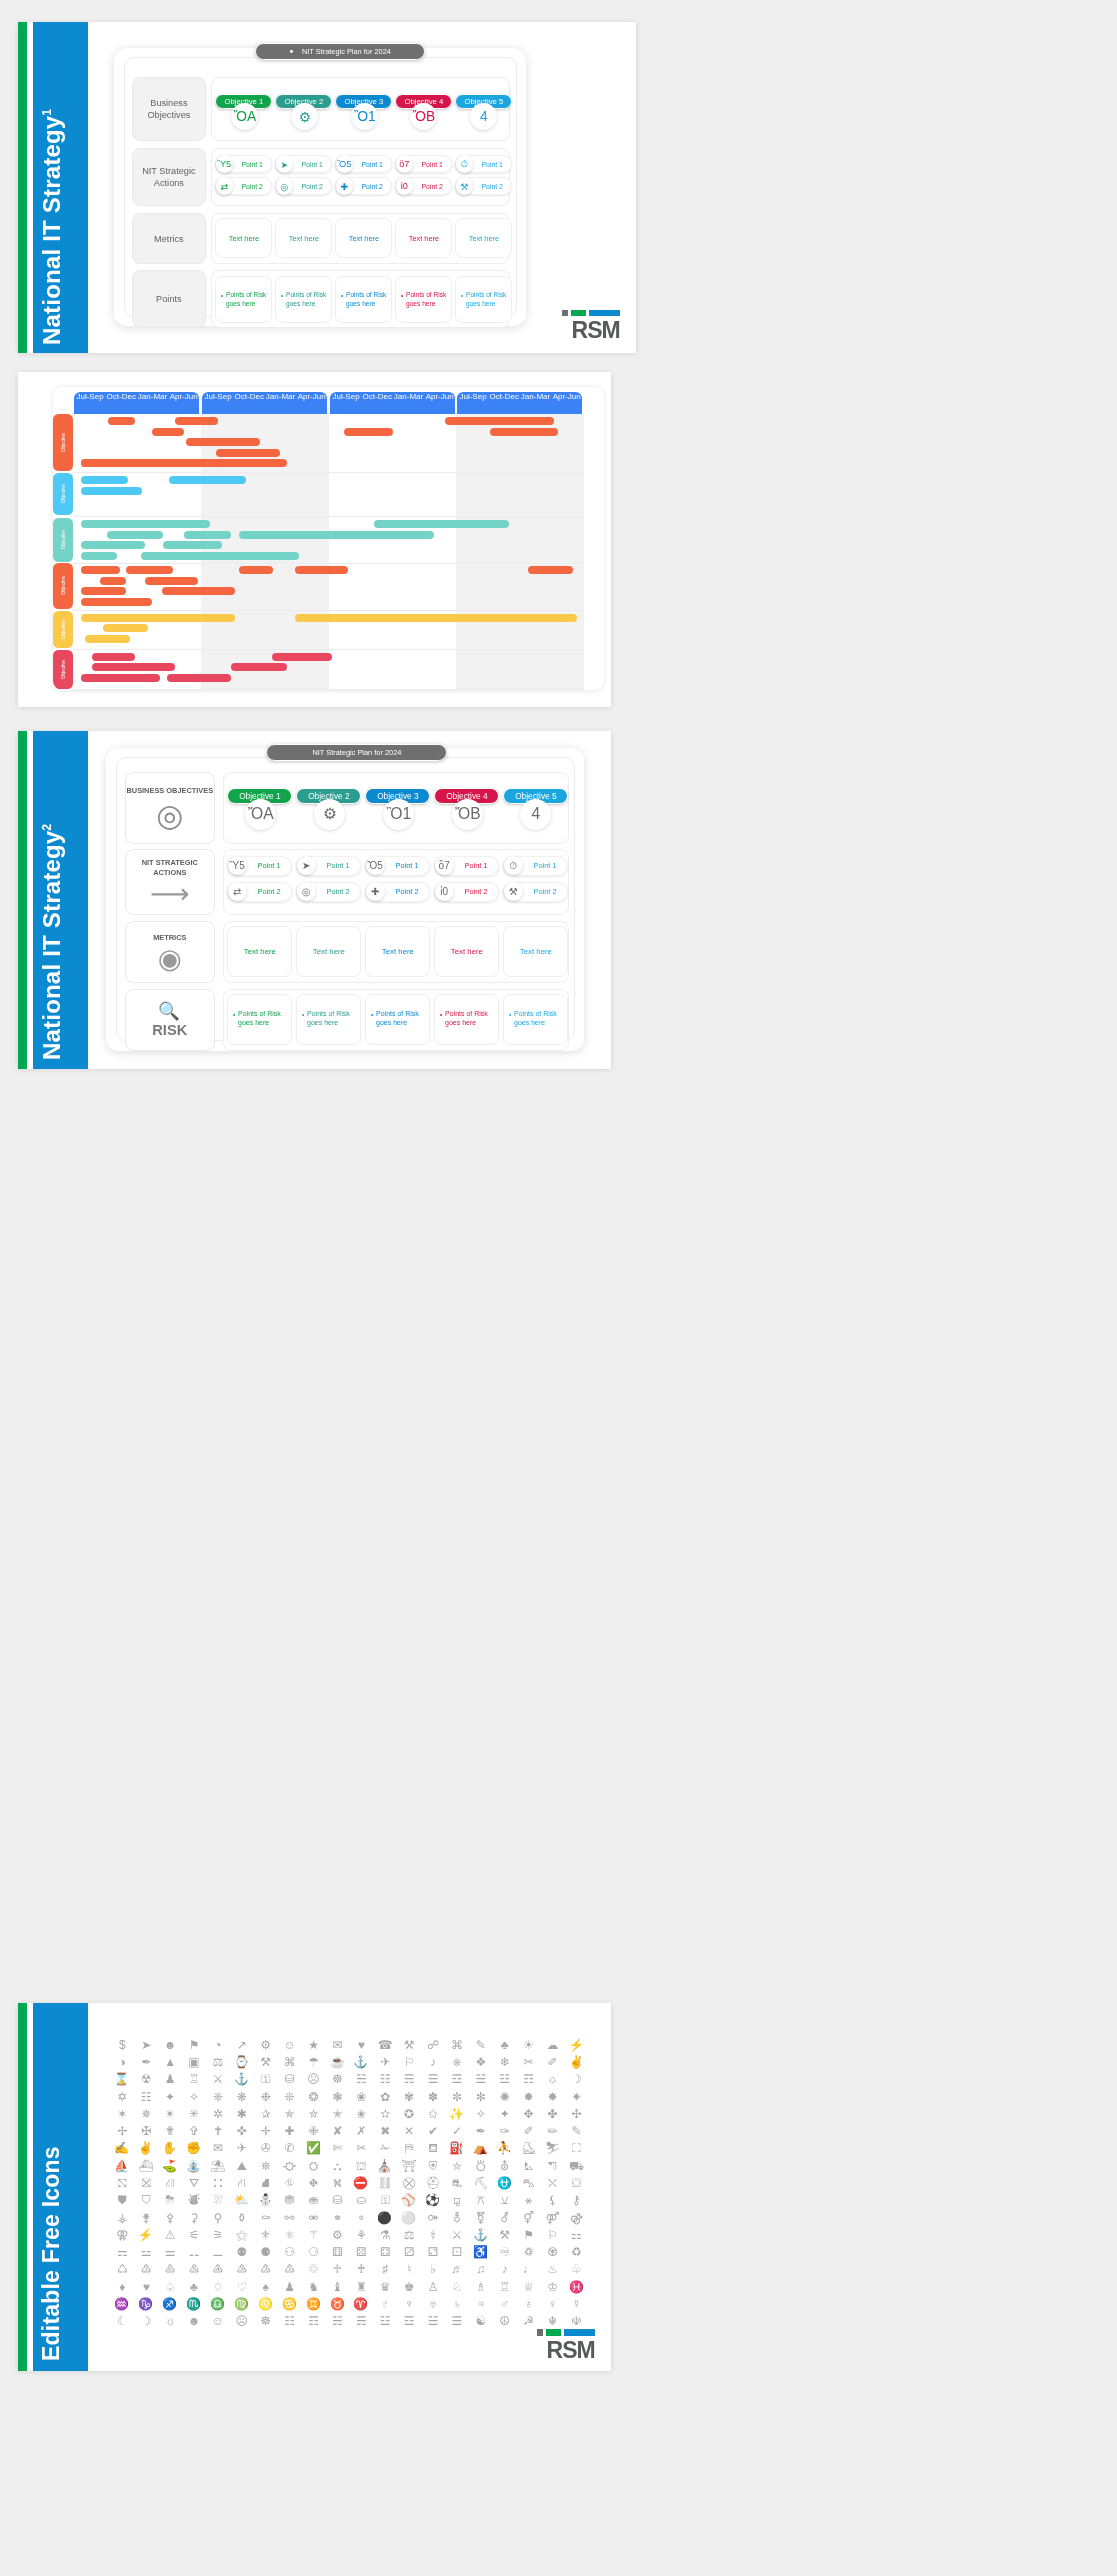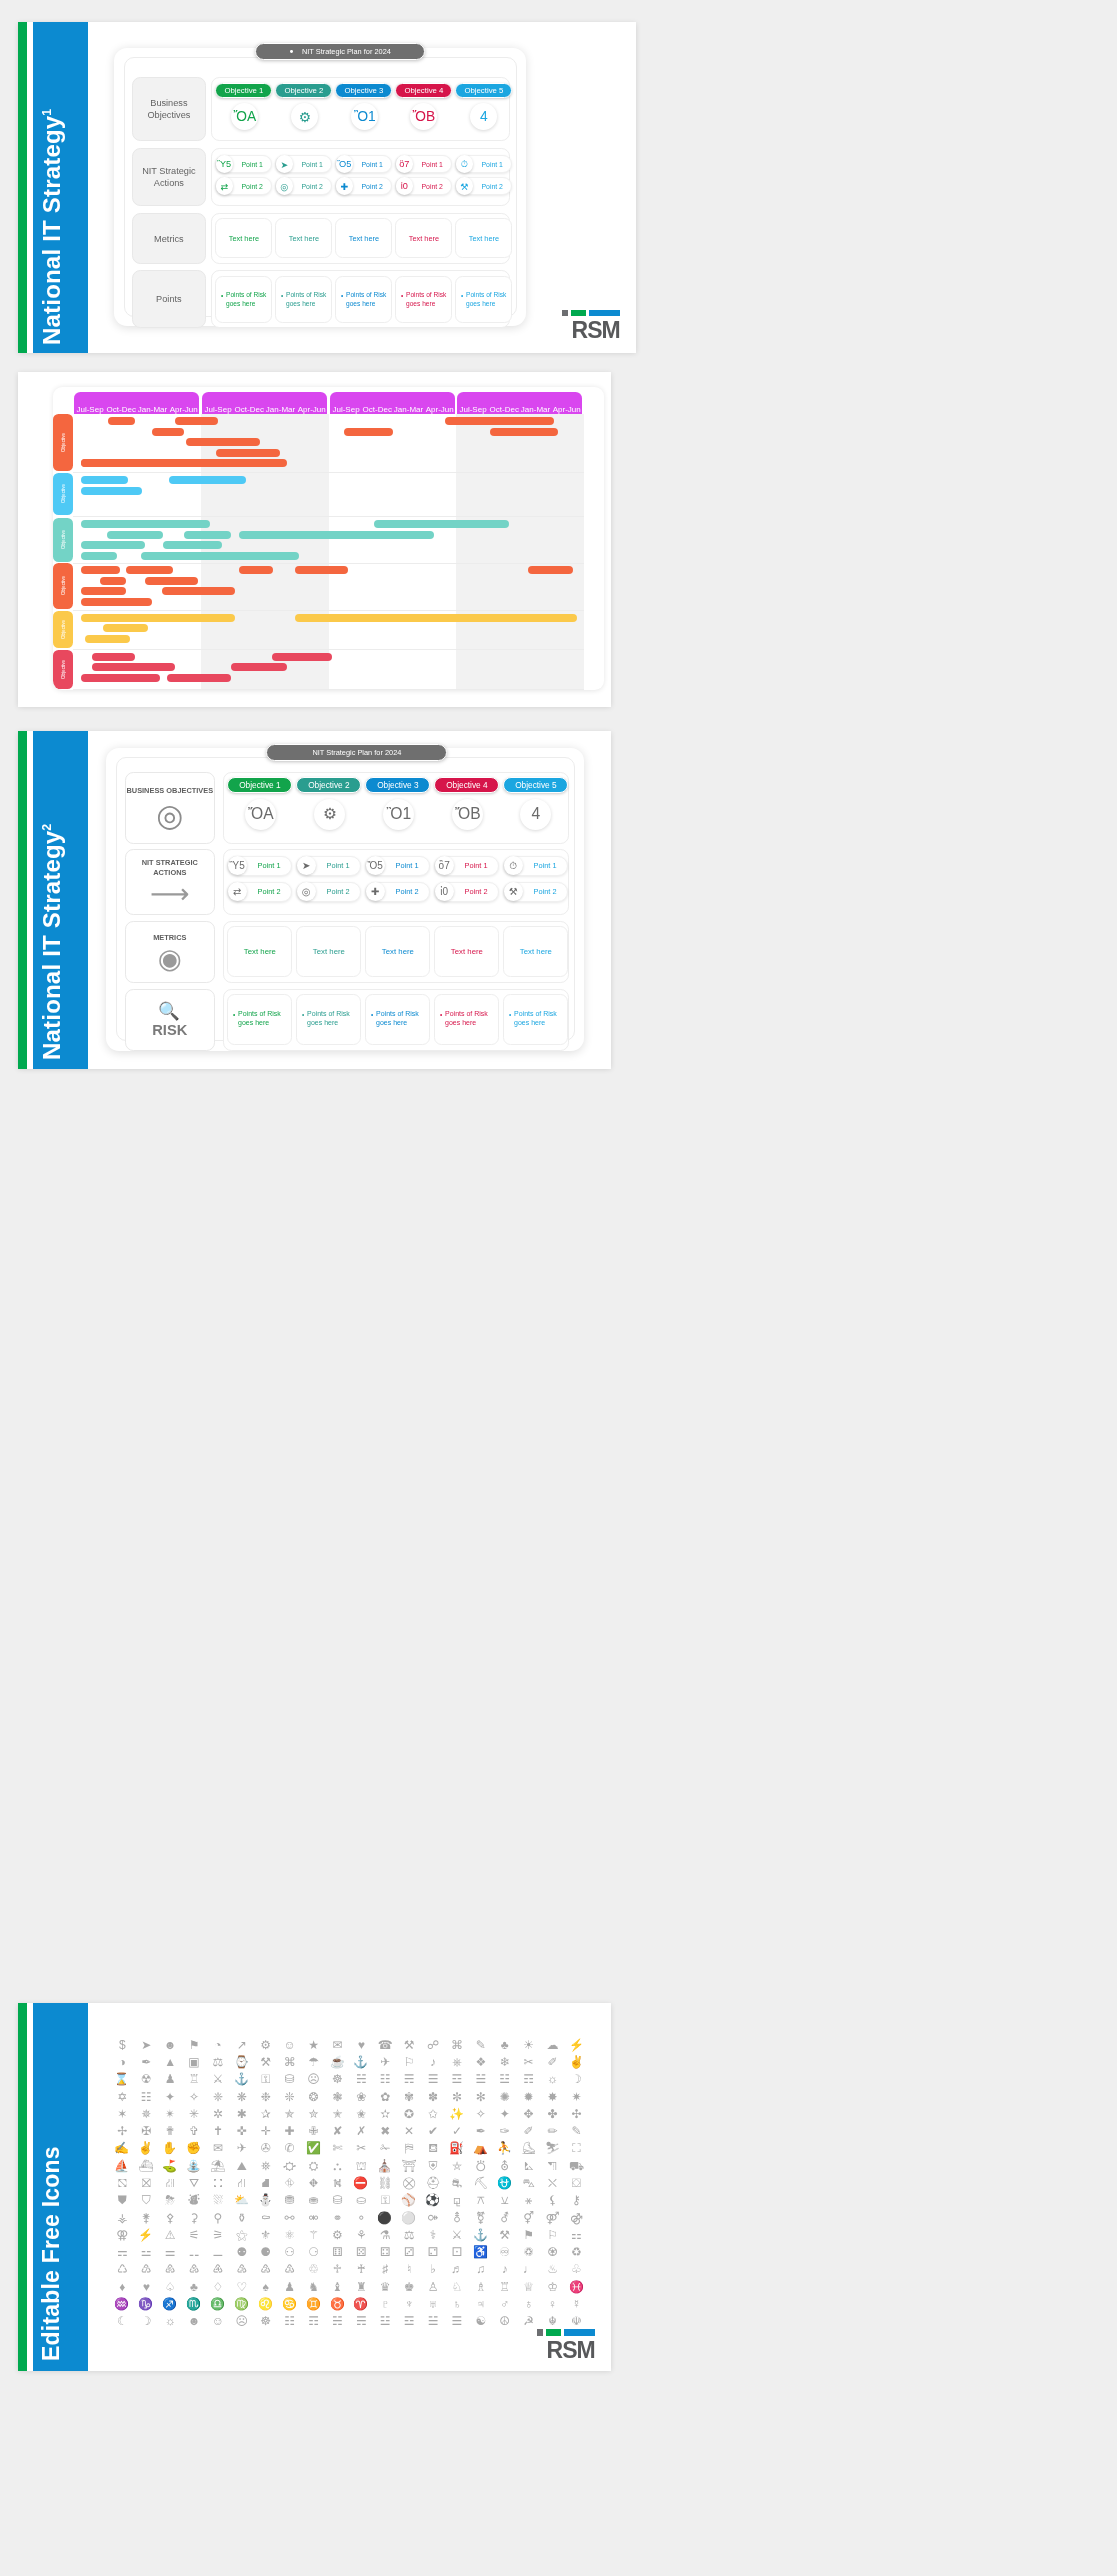--- a/index.html
+++ b/index.html
@@ -56,20 +56,21 @@
   .colcell {
     position:absolute; background:#fff; border:0.9px solid #eeeeee; border-radius:7.4px;
     display:flex; align-items:center; justify-content:center; text-align:center;
   }
 
   .pill {
     position:absolute; border-radius:14.7px; color:#fff;
     display:flex; align-items:center; justify-content:center;
     border:1.8px solid #fff; box-shadow:0 0.9px 2.8px rgba(0,0,0,.22);
     white-space:nowrap;
+    margin-top:11px;
   }
   .circ {
     position:absolute; background:#fff; border-radius:50%;
     display:flex; align-items:center; justify-content:center;
     box-shadow:0 0.9px 3.7px rgba(0,0,0,.16);
   }
   .ptpill {
     position:absolute; background:#fff; border:0.9px solid #f0f0f0; border-radius:13.8px;
     display:flex; align-items:center; box-shadow:0 0.9px 2.8px rgba(0,0,0,.09);
   }
@@ -80,22 +81,22 @@
     margin-left:-0.9px;
   }
   .ptlabel { flex:1; text-align:center; font-size:6.9px; }
 
   .riskline { display:flex; gap:2.8px; padding:0 4.6px; line-height:1.25;}
   .riskline .bullet { font-size:6.4px; line-height:1.6; }
 
   
   .gantt-wrap { position:absolute; background:#fff; border-radius:9.2px; overflow:hidden;
                 box-shadow:0 0.9px 5.5px rgba(0,0,0,.10); }
-  .gantt-hdr { position:absolute; background:#d946ef; border-radius:6.4px 6.4px 0 0;
-               display:flex; align-items:flex-end; }
+  .gantt-hdr { position:absolute; background:#3b82f6; border-radius:6.4px 6.4px 0 0;
+               display:flex; align-items:flex-start; }
   .gantt-hdr span { flex:1; text-align:center; color:#fff; font-size:8px; }
   .gantt-row { position:absolute; border-bottom:0.9px solid #ececec; }
   .gantt-tab { position:absolute; border-radius:5.5px; display:flex; align-items:center;
                justify-content:center; }
   .gantt-tab span { color:#fff; font-size:4.6px; transform:rotate(-90deg); white-space:nowrap;}
   .shade { position:absolute; background:#f2f2f2; }
   .bar { position:absolute; border-radius:6.4px; }
 
   
   .iconsheet { position:absolute; display:grid; }

